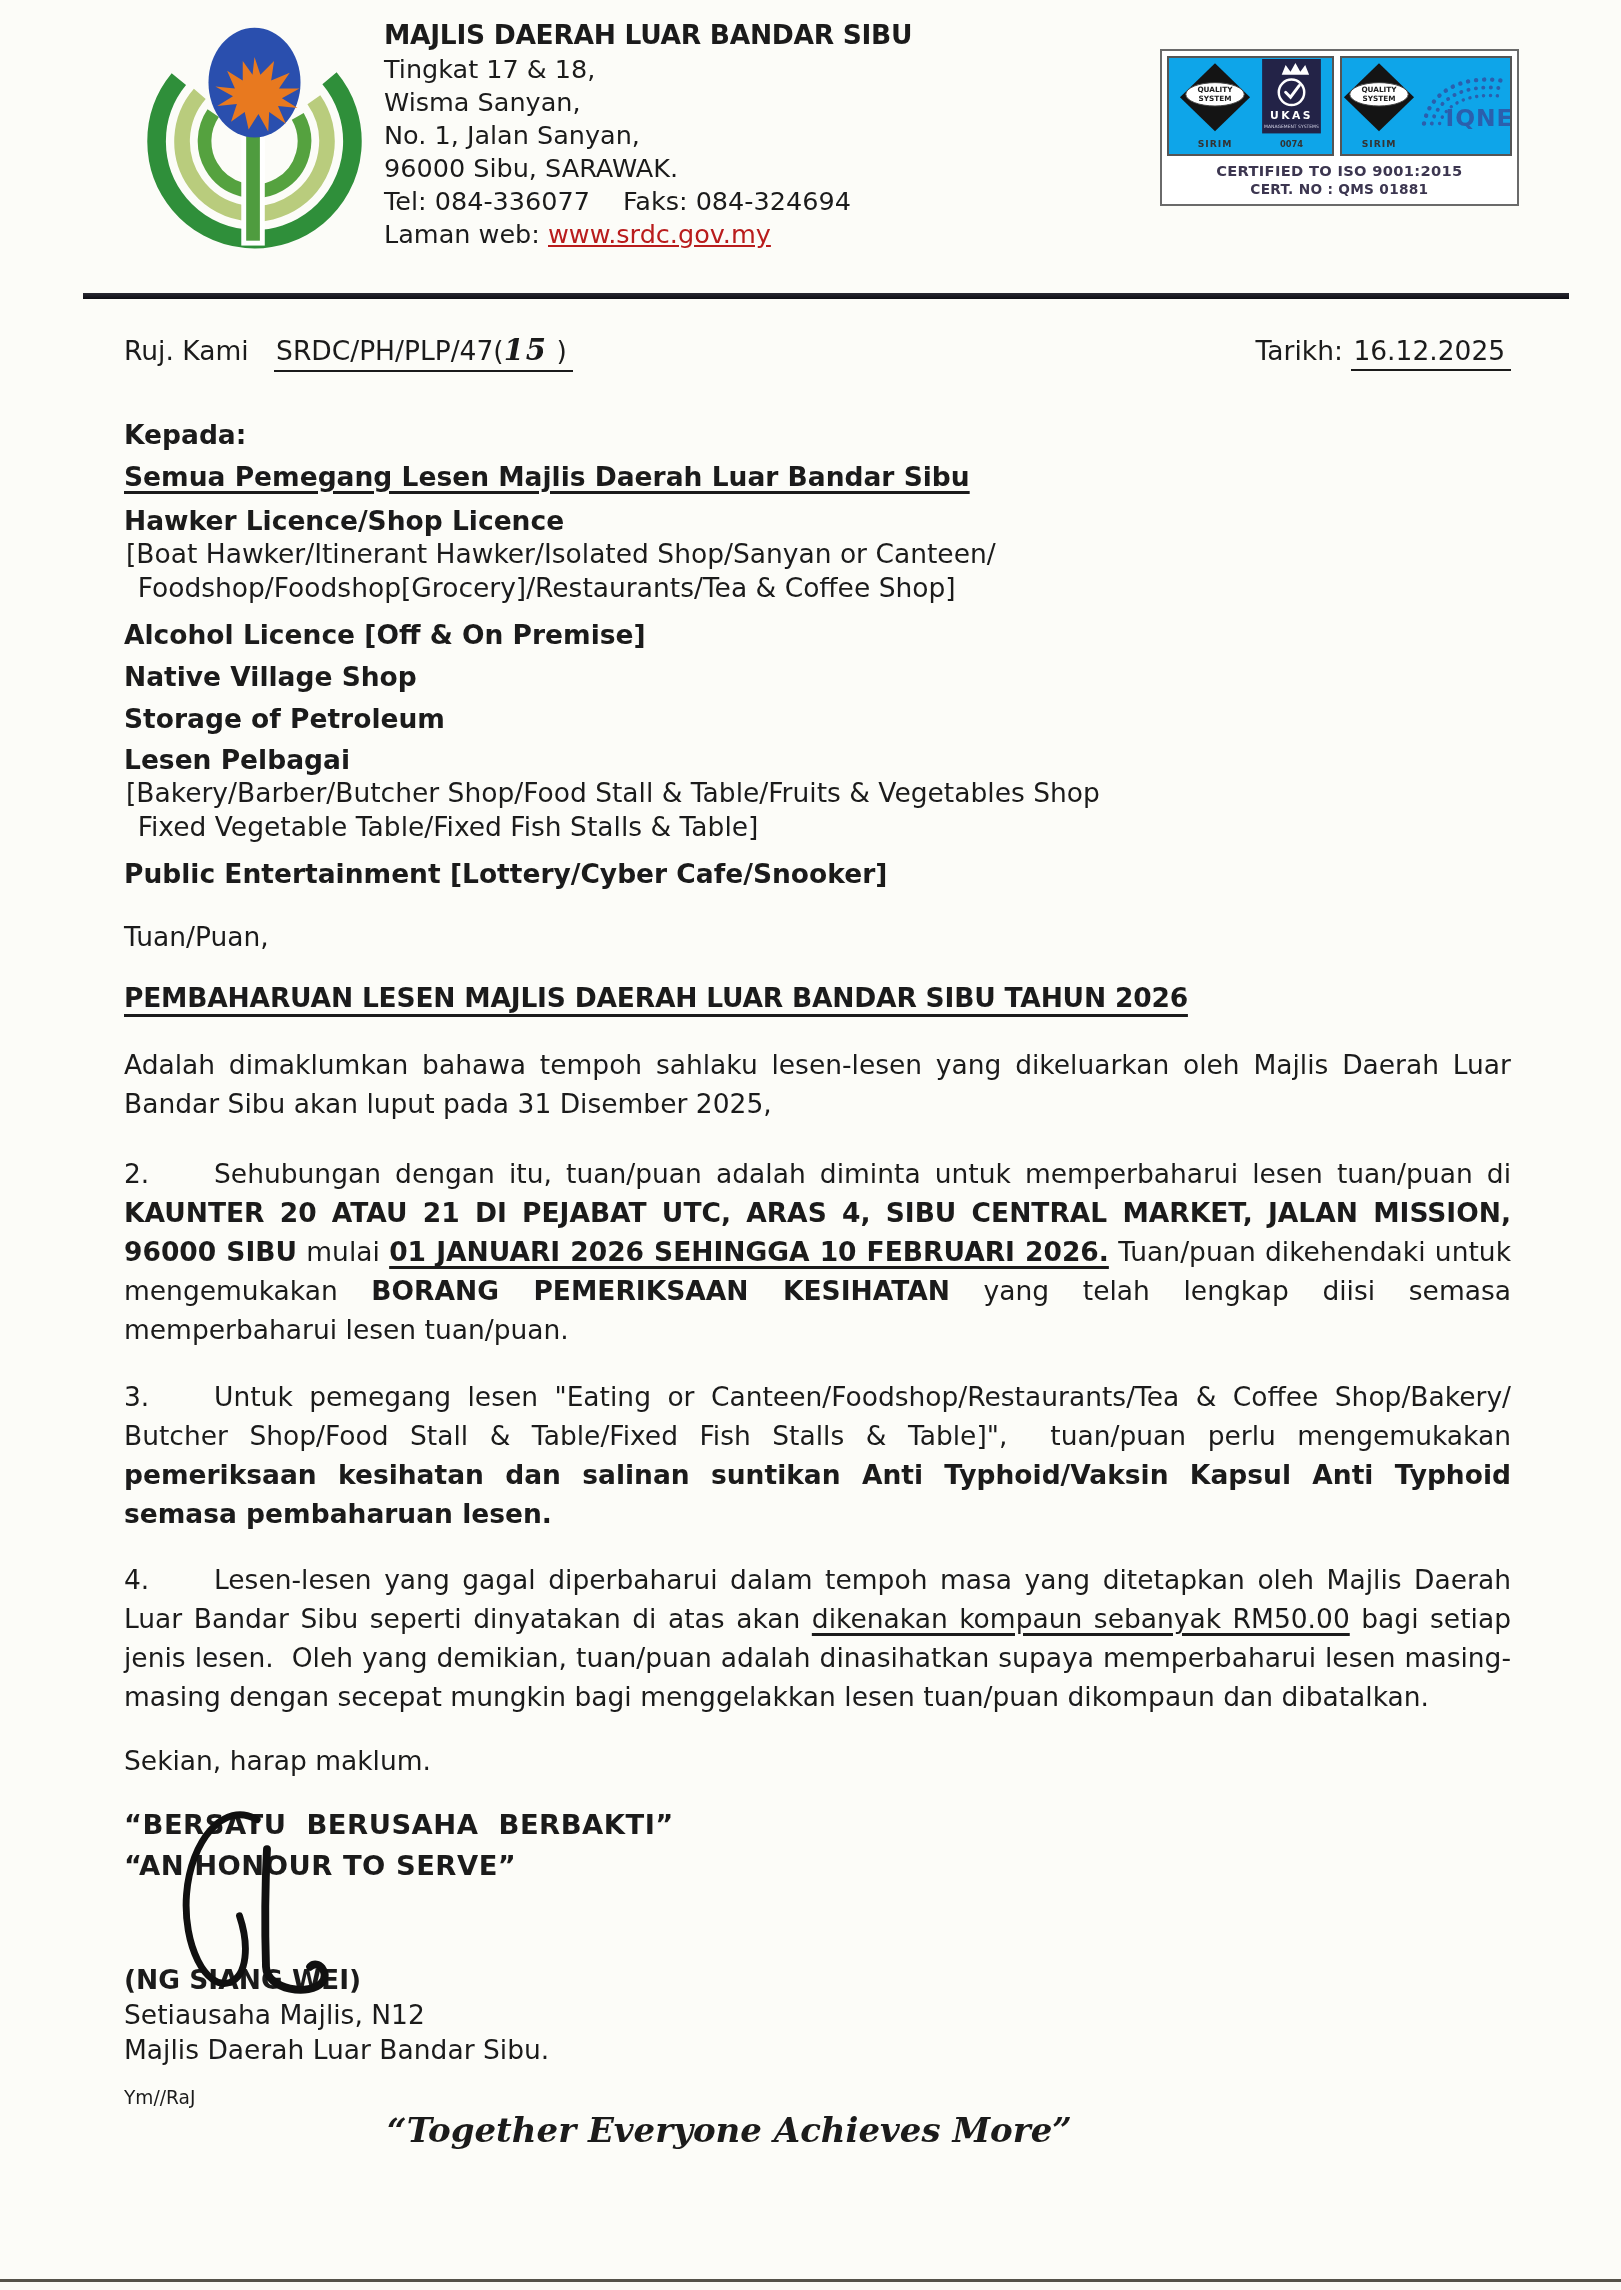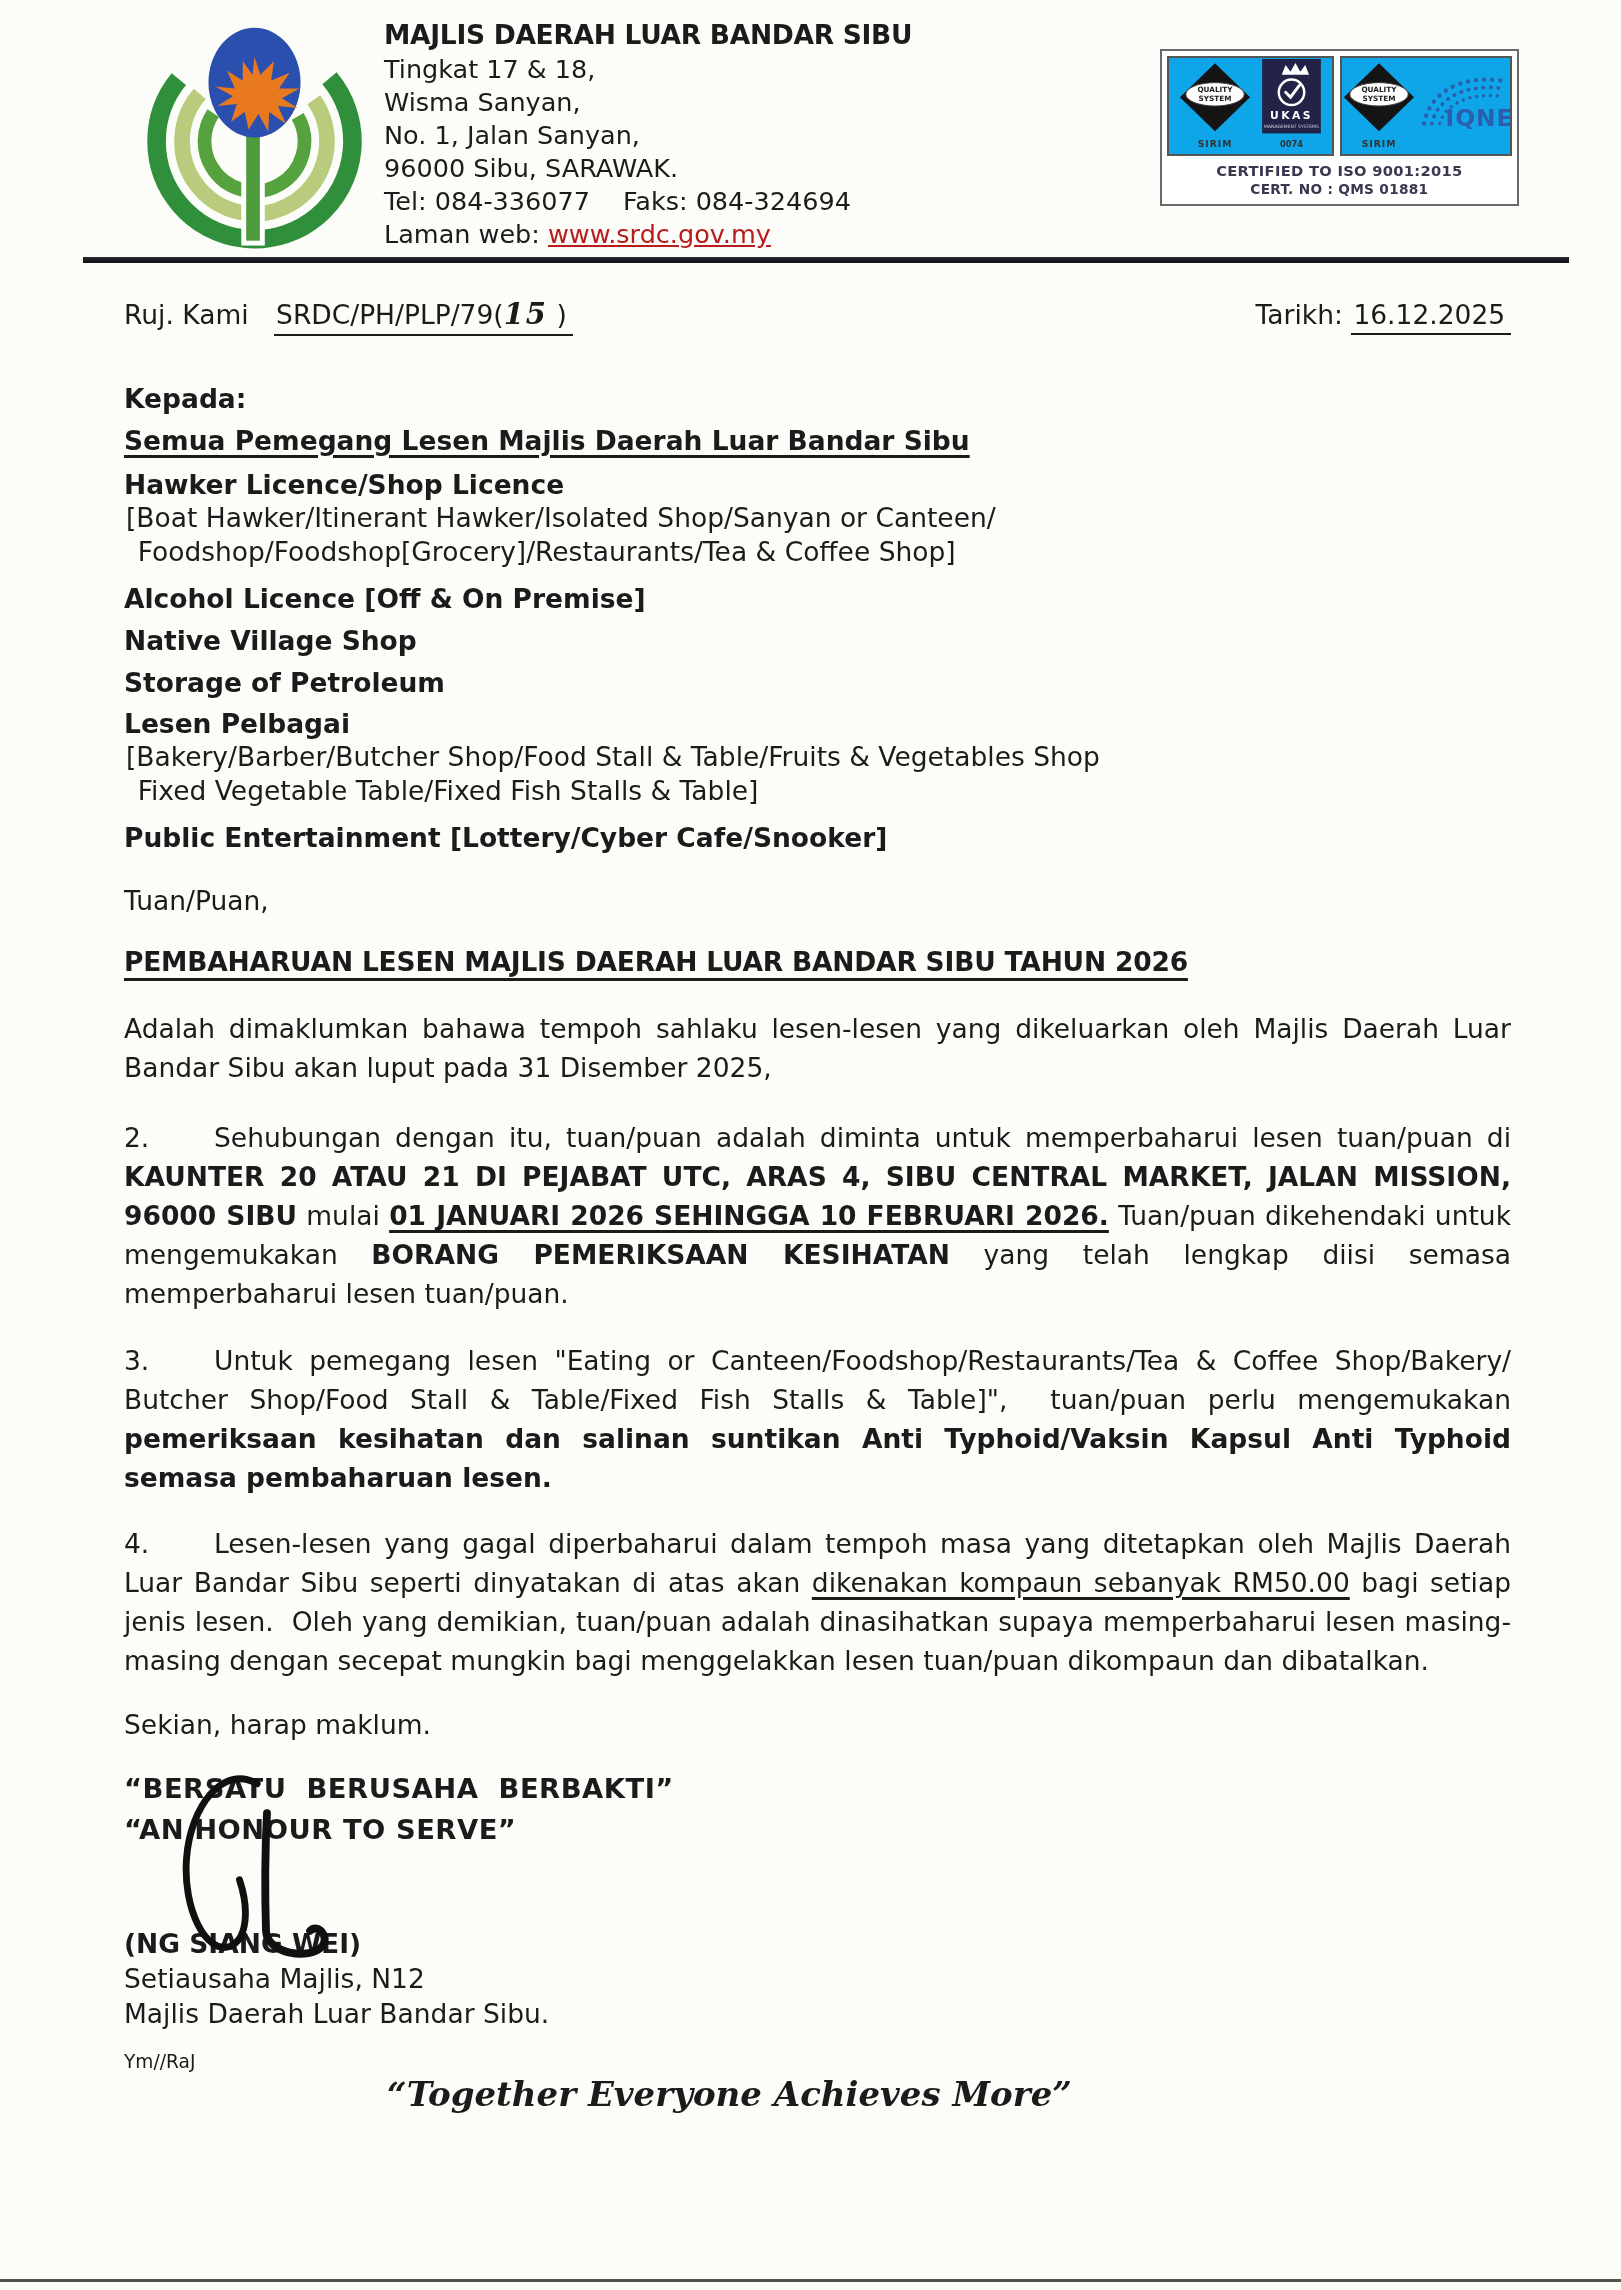--- a/index.html
+++ b/index.html
@@ -4,21 +4,21 @@
 <style>
   html,body{margin:0;padding:0;}
   body{
     width:1621px;height:2291px;position:relative;overflow:hidden;
     background:#fcfcf8;color:#1b1b1b;
     font-family:"DejaVu Sans","Liberation Sans",sans-serif;
     font-size:26.5px;line-height:39px;
   }
   .page{position:absolute;inset:0;}
   
-  .hdr{position:relative;height:257px;}
+  .hdr{position:relative;height:293px;}
   .logo{position:absolute;left:137px;top:13.7px;width:235px;height:235px;}
   .addr{position:absolute;left:384px;top:17.6px;line-height:33px;font-size:25.5px;}
   .org{font-weight:bold;font-size:26.5px;letter-spacing:-0.3px;margin-bottom:2px;}
   .contact span{margin-right:33px;}
   .weblink{color:#b91c1c;text-decoration:underline;}
   .hdr-rule{margin-left:83px;width:1486px;height:5.9px;background:linear-gradient(to bottom,#2a2a33,#0d0d13);}
   
   .badges{position:absolute;left:1160px;top:49px;width:345px;border:2px solid #6a6a6a;background:#fff;padding:4.9px 4.9px 3.9px 4.9px;}
   .badge-row{display:flex;gap:5.9px;}
   .badge-box{border:2px solid #555;flex:1;height:96px;display:flex;align-items:center;justify-content:space-evenly;background:#0ea5e9;}
@@ -139,21 +139,21 @@
       </div>
     </div>
   </div>
   <div class="hdr-rule"></div>
 
   <div class="wrap">
 
     <div class="ref-row">
       <div class="ref-left">
         <span>Ruj. Kami</span>
-        <span class="uline"><span>SRDC/PH/PLP/79(</span><span class="hand">15</span> <span>)</span></span>
+        <span class="uline"><span>SRDC/PH/PLP/47(</span><span class="hand">15</span> <span>)</span></span>
       </div>
       <div class="ref-right">
         <span>Tarikh:</span>
         <span class="uline">16.12.2025</span>
       </div>
     </div>
 
     <div class="kepada">Kepada:</div>
     <div><span class="addressee">Semua Pemegang Lesen Majlis Daerah Luar Bandar Sibu</span></div>
 

